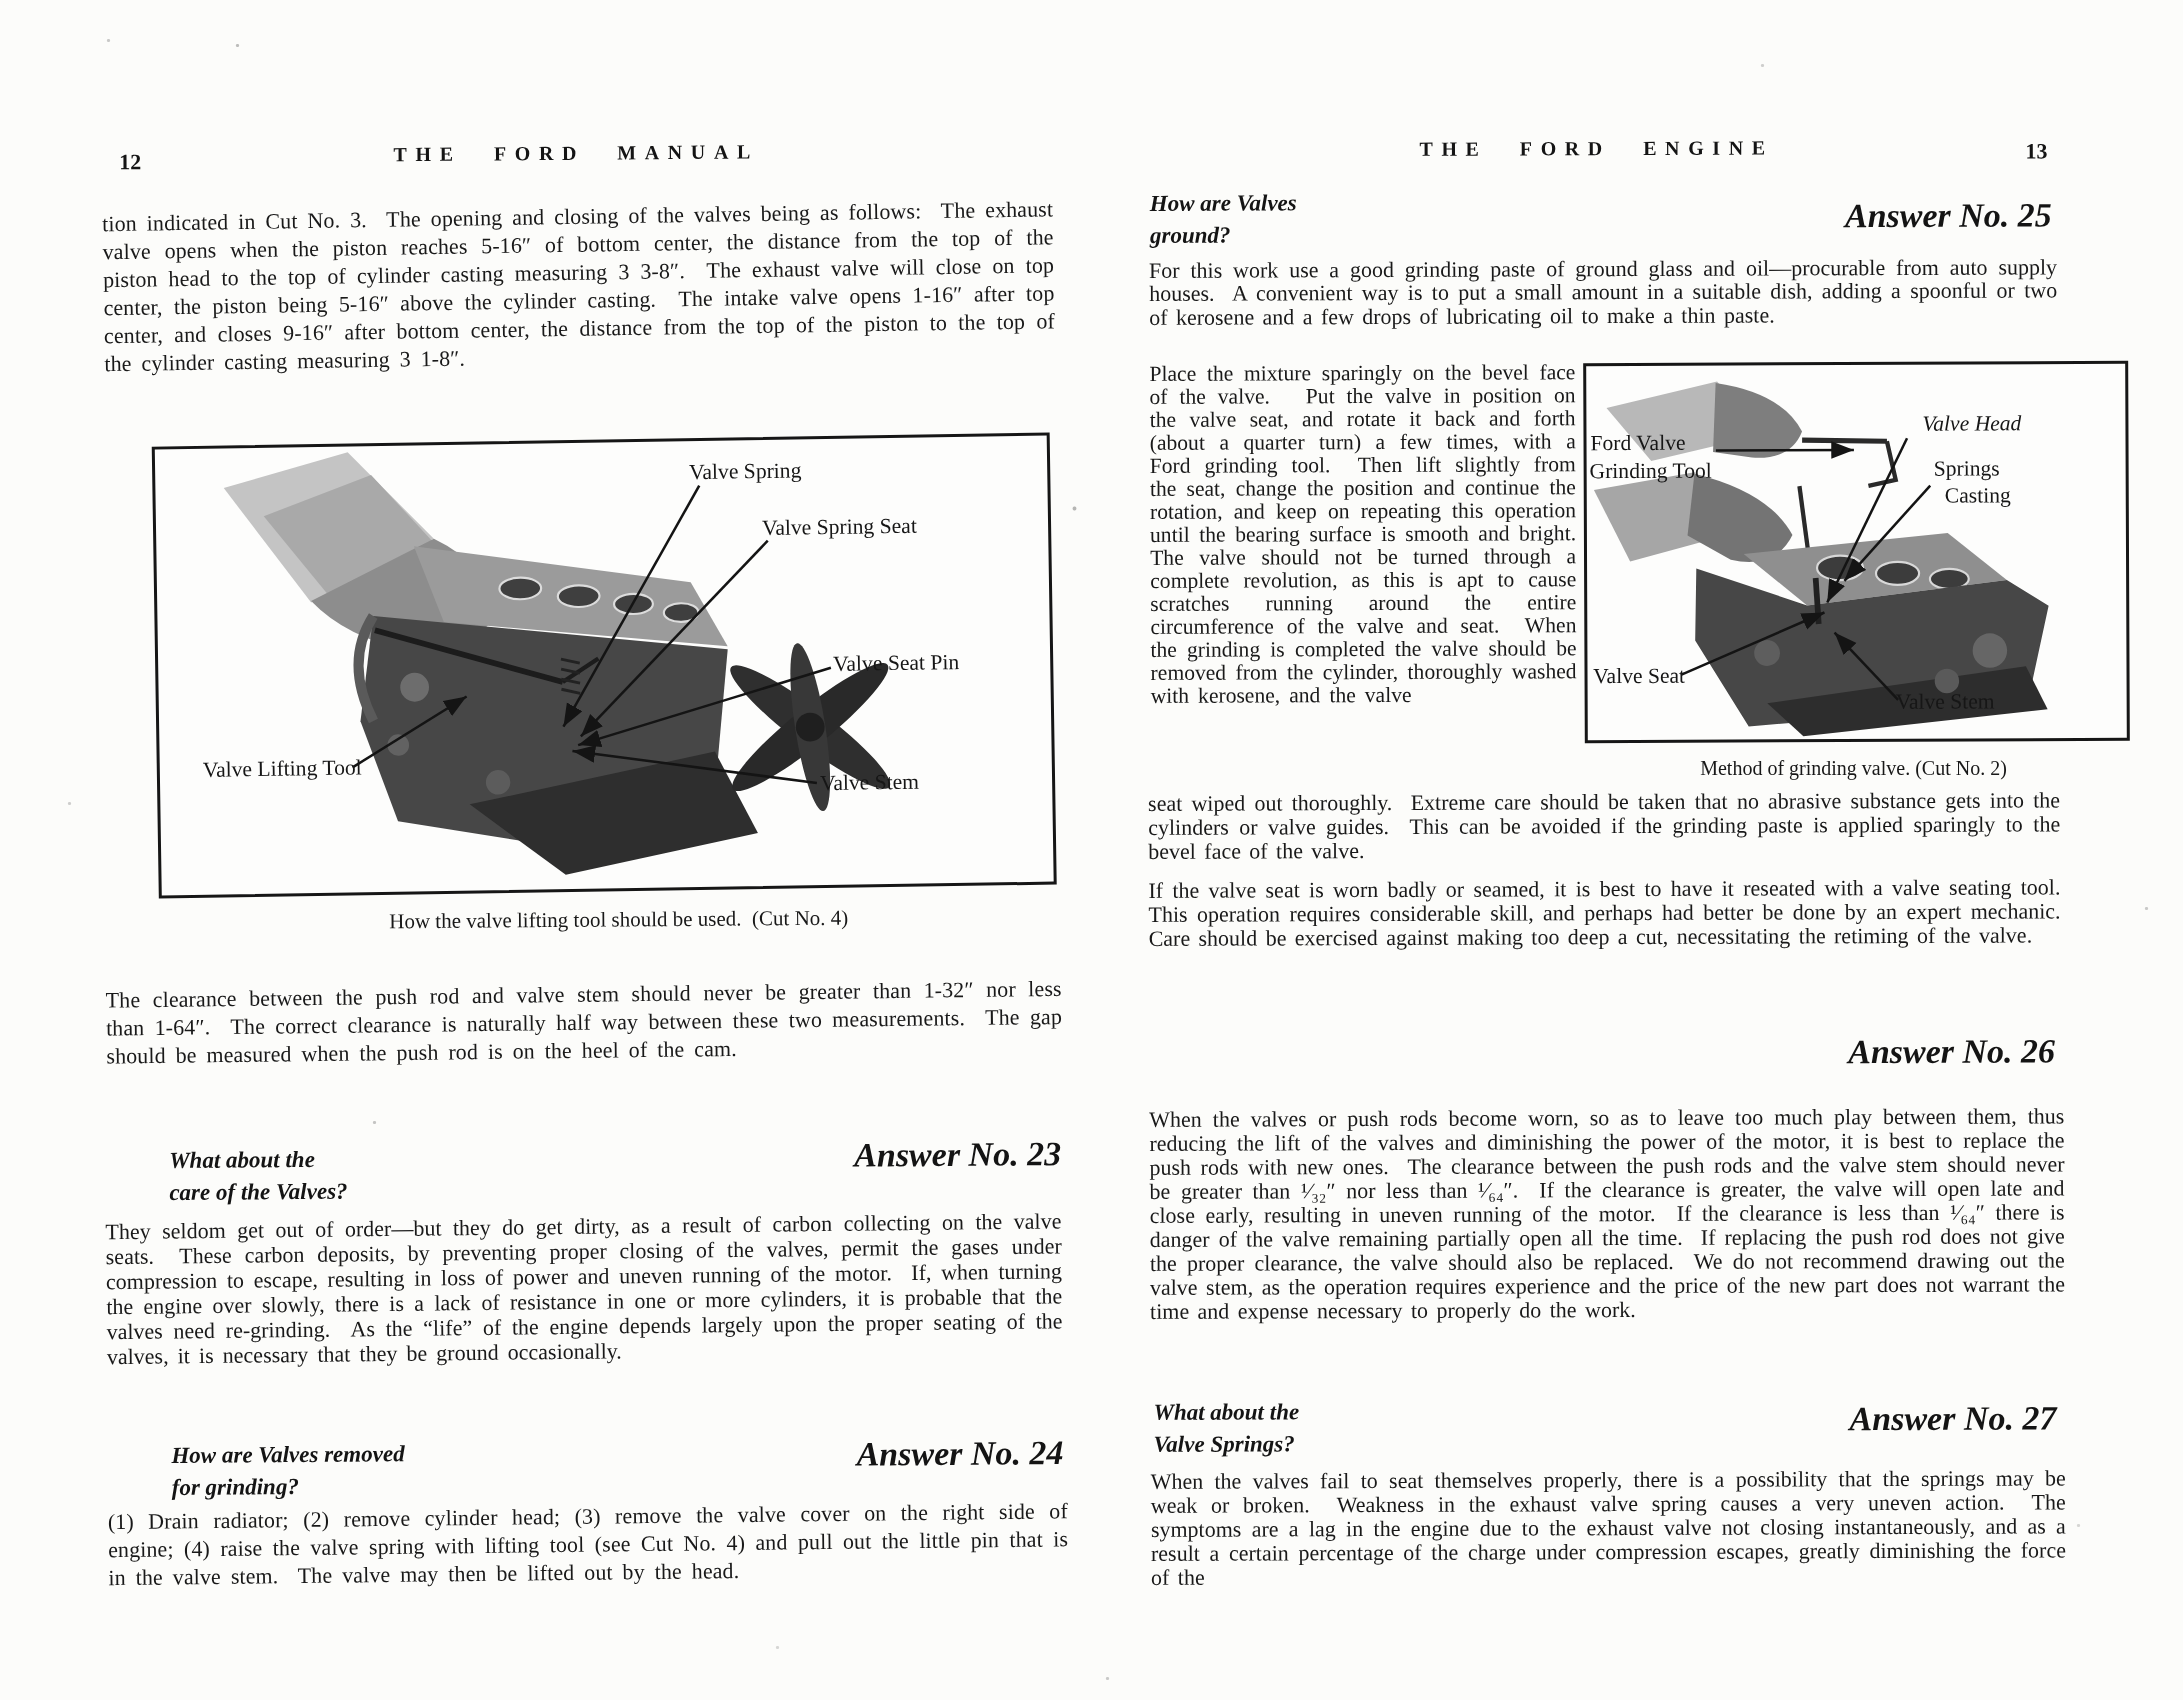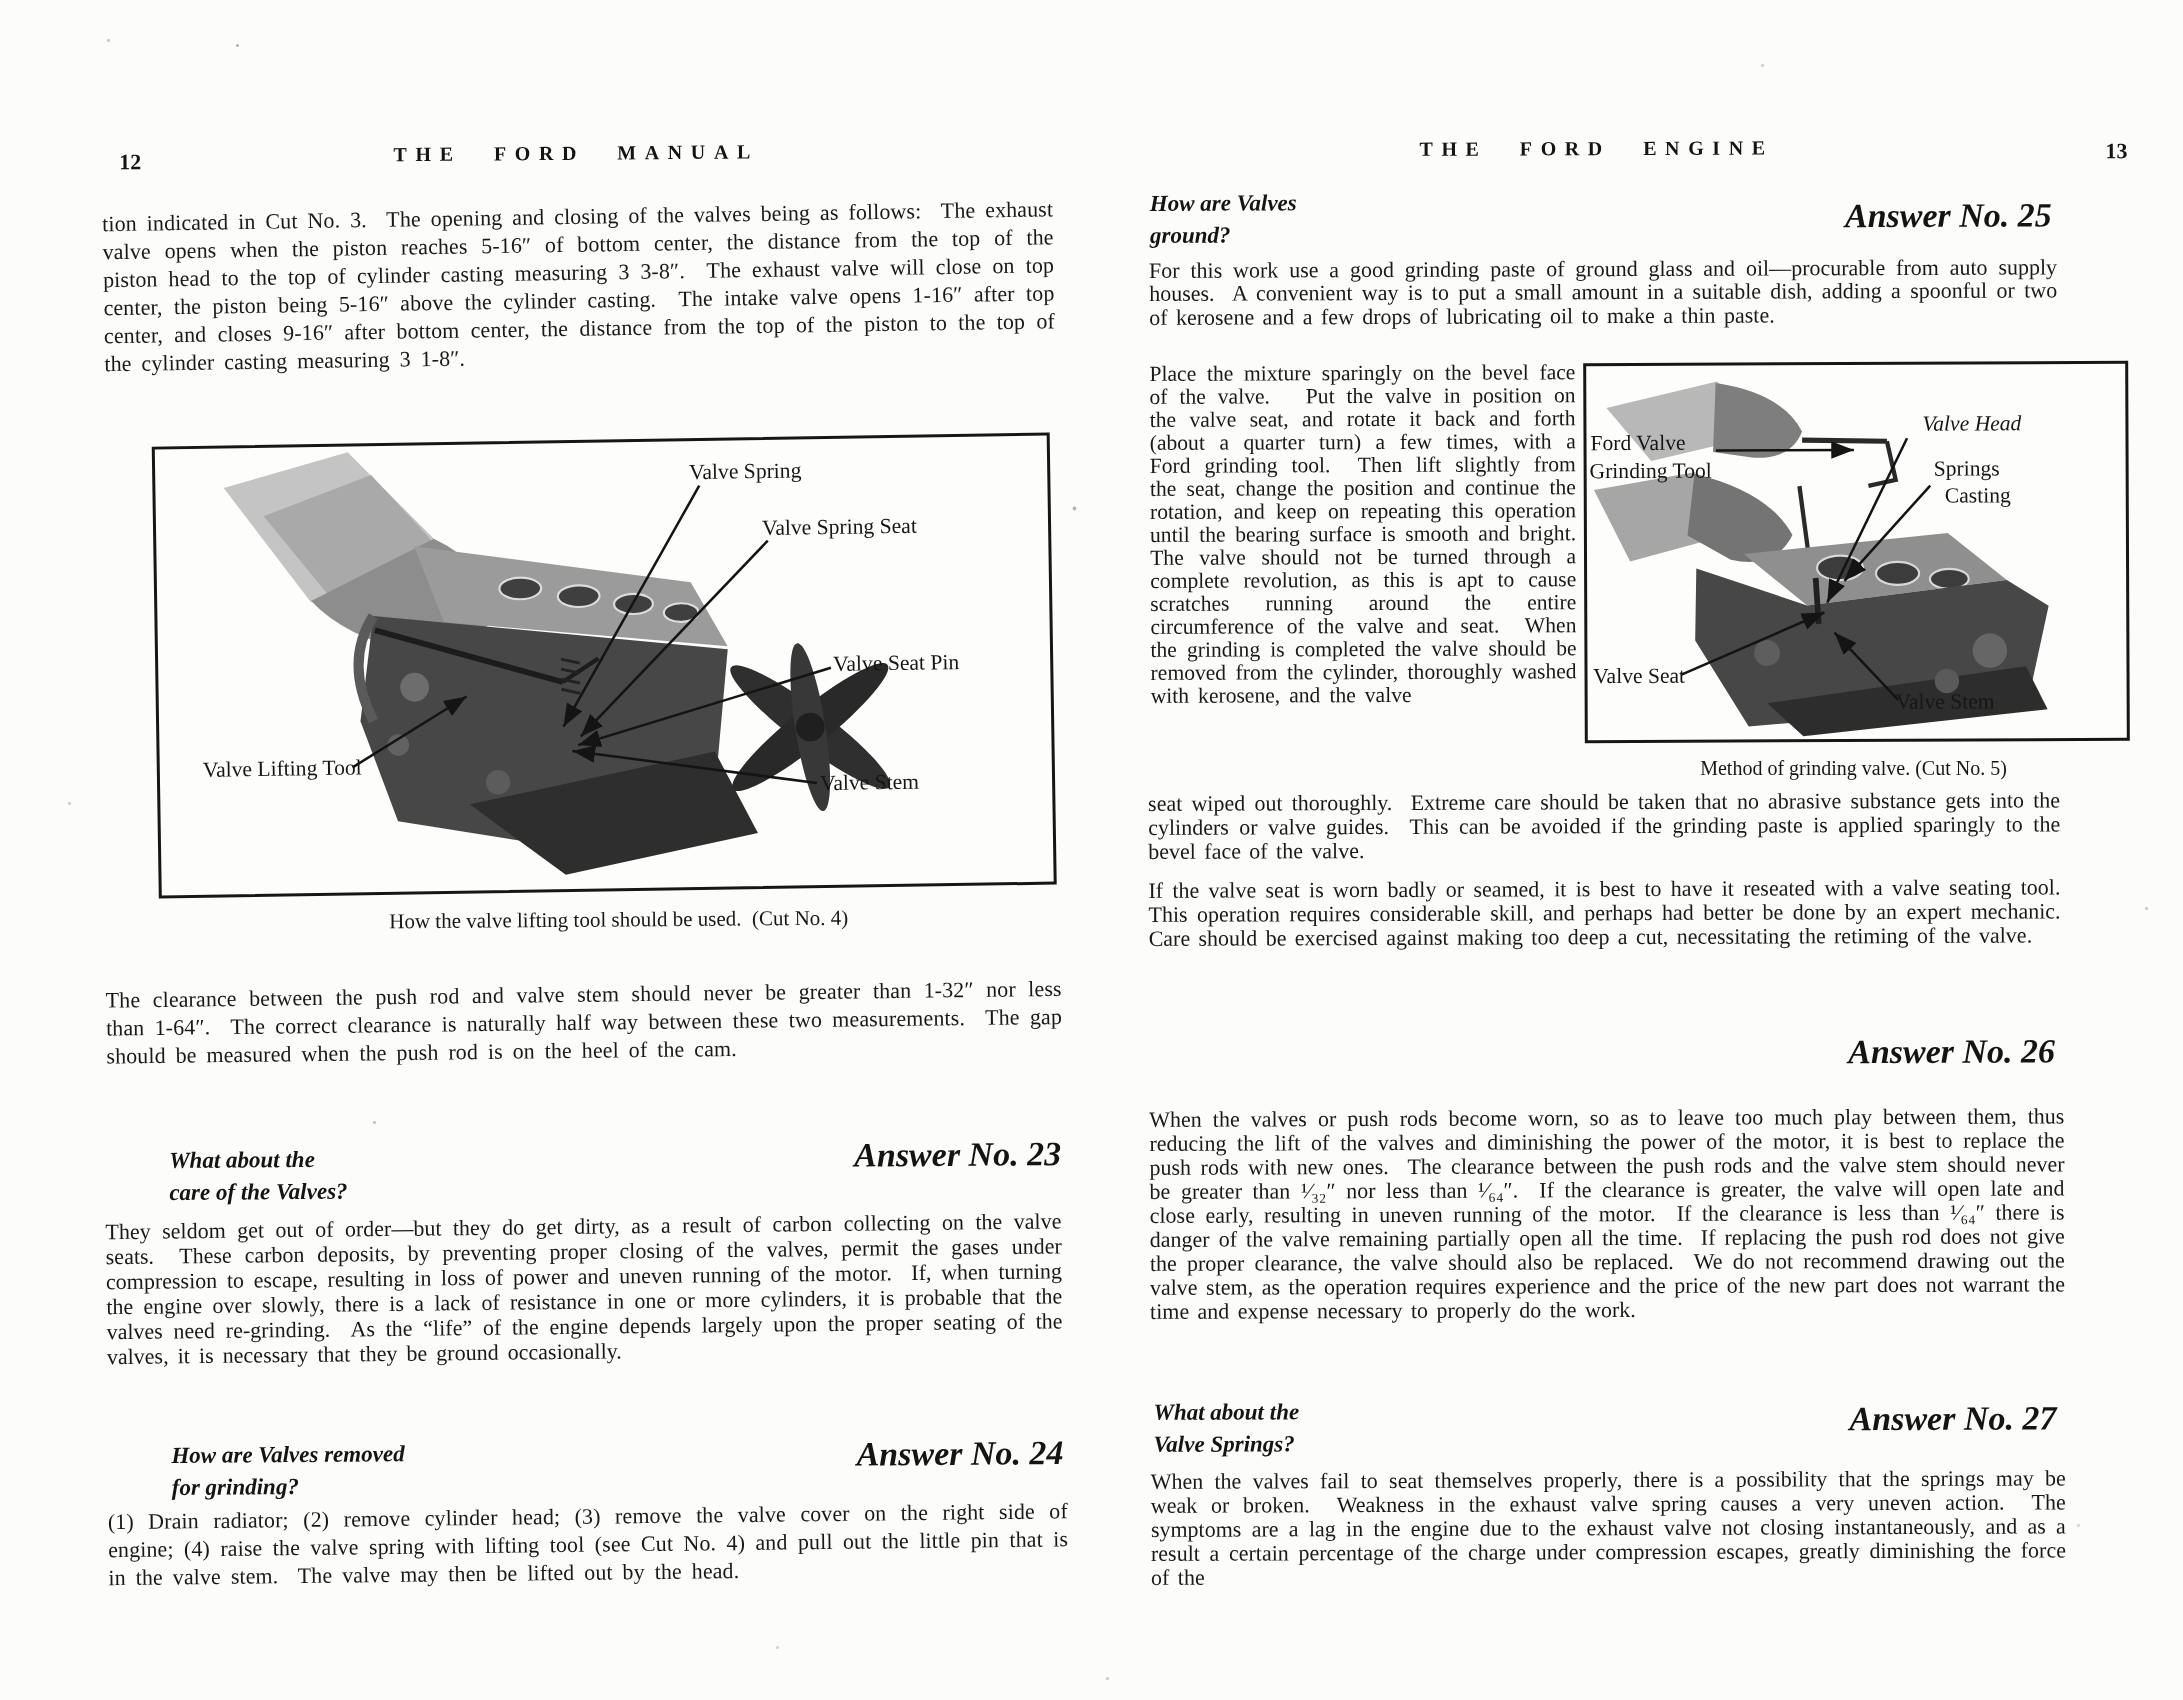--- a/index.html
+++ b/index.html
@@ -143,21 +143,21 @@
     <div>for grinding?</div>
   </div>
   <div class="abs ans-label" style="left:764px;top:1438px;width:288px;">Answer No. 24</div>
   <div class="abs body-text lp-wide" style="left:96px;top:1503px;width:960px;line-height:28px;transform:rotate(-0.2deg);">(1) Drain radiator; (2) remove cylinder head; (3) remove the valve cover on the right side of engine; (4) raise the valve spring with lifting tool (see Cut No. 4) and pull out the little pin that is in the valve stem.  The valve may then be lifted out by the head.</div>
 </div>
 
 <div class="page" id="page-right">
 
   <div class="abs running-head" style="left:273px;top:137px;width:460px;">THE FORD ENGINE</div>
 
-  <div class="abs page-num" style="left:1012px;top:140px;">13</div>
+  <div class="abs page-num" style="left:932px;top:140px;">13</div>
 
   <div class="abs q-head" style="left:56px;top:186px;font-style:italic;">
     <div>How are Valves</div>
     <div>ground?</div>
   </div>
   <div class="abs ans-label" style="left:670px;top:198px;width:288px;">Answer No. 25</div>
 
   <div class="abs body-text rp-wide" style="left:55px;top:257px;width:908px;">For this work use a good grinding paste of ground glass and oil—procurable from auto supply houses.  A convenient way is to put a small amount in a suitable dish, adding a spoonful or two of kerosene and a few drops of lubricating oil to make a thin paste.</div>
 
   <div class="abs body-text rp-col" style="left:55px;top:361px;width:426px;">Place the mixture sparingly on the bevel face of the valve.   Put the valve in position on the valve seat, and rotate it back and forth (about a quarter turn) a few times, with a Ford grinding tool.  Then lift slightly from the seat, change the position and continue the rotation, and keep on repeating this operation until the bearing surface is smooth and bright.  The valve should not be turned through a complete revolution, as this is apt to cause scratches running around the entire circumference of the valve and seat.  When the grinding is completed the valve should be removed from the cylinder, thoroughly washed with kerosene, and the valve</div>
@@ -213,14 +213,14 @@
   </svg>
   <span class="fig-label" style="left:4px;top:65px;">Ford Valve</span>
   <span class="fig-label" style="left:2.9px;top:93px;">Grinding Tool</span>
   <span class="fig-label" style="left:336px;top:47px;font-style:italic;">Valve Head</span>
   <span class="fig-label" style="left:347px;top:92px;">Springs</span>
   <span class="fig-label" style="left:358px;top:119px;">Casting</span>
   <span class="fig-label" style="left:5.8px;top:298px;">Valve Seat</span>
   <span class="fig-label" style="left:308px;top:325px;">Valve Stem</span>
 </div>
 
-<div class="caption" style="left:1584px;top:757px;width:539px;font-size:20px;">Method of grinding valve. (Cut No. 5)</div>
+<div class="caption" style="left:1584px;top:757px;width:539px;font-size:20px;">Method of grinding valve. (Cut No. 2)</div>
 
 
 </body></html>

